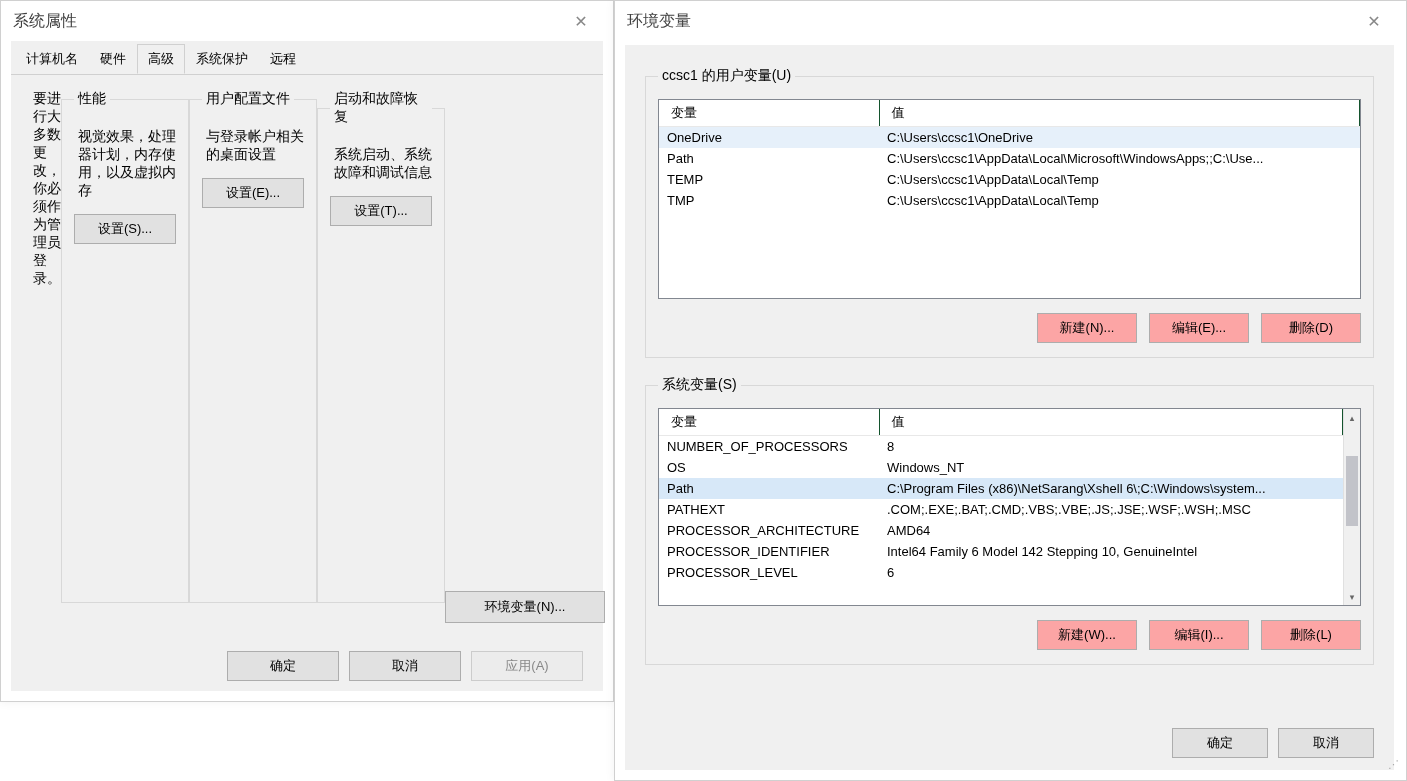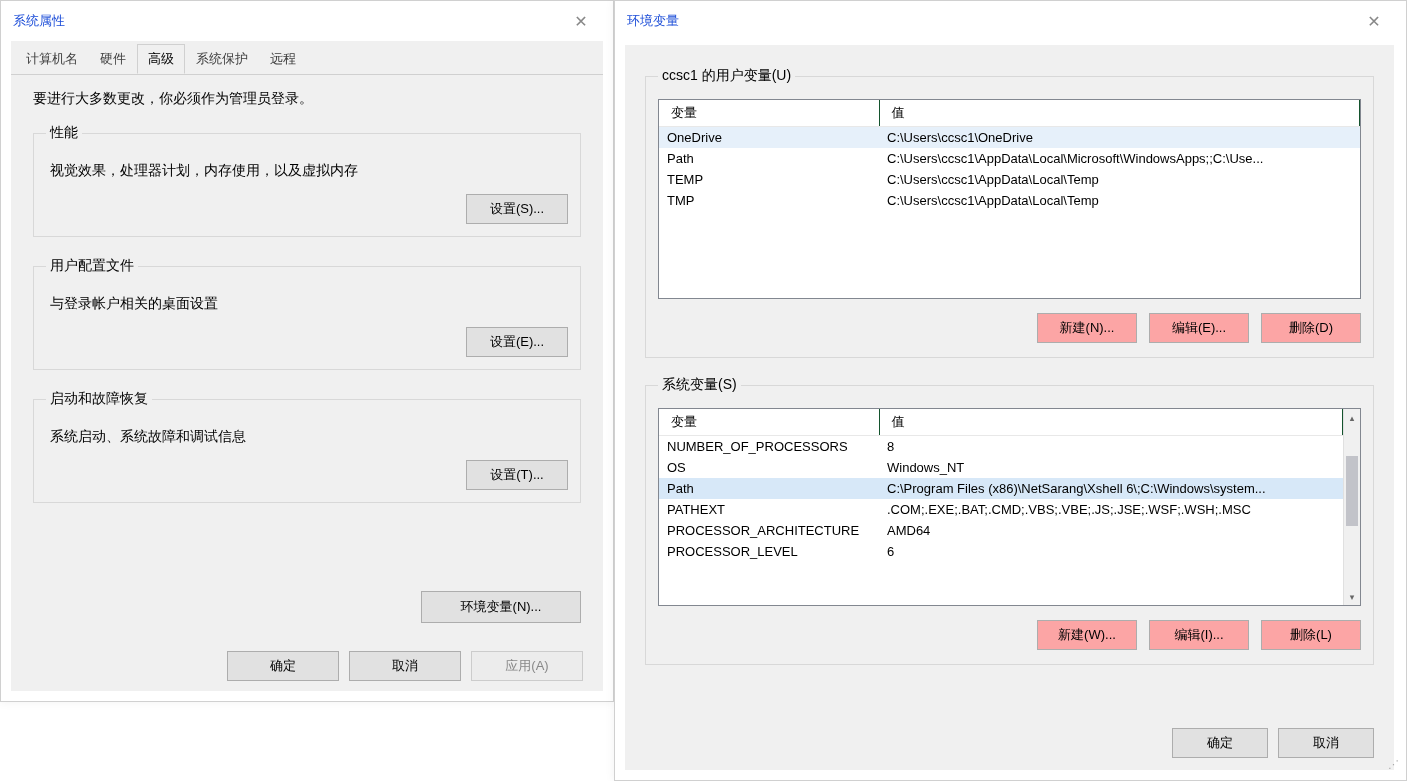--- a/index.html
+++ b/index.html
@@ -28,21 +28,21 @@
 
   .titlebar {
     height: 40px;
     display: flex;
     align-items: center;
     padding: 0 12px;
     color: #888;
     border-bottom: 0px;
     position: relative;
   }
-  .titlebar .title { flex: 1; font-size: 13px; color: #1d4ed8; }
+  .titlebar .title { flex: 1; font-size: 16px; color: #404040; }
   .close-btn {
     width: 40px; height: 40px;
     display: flex; align-items: center; justify-content: center;
     font-size: 16px; color: #888;
     cursor: pointer;
   }
 
   .sp-body {
     background: #f0f0f0;
     margin: 0 10px 10px 10px;
@@ -66,27 +66,26 @@
     font-size: 13px;
     cursor: pointer;
   }
   .tab.active {
     background: #f0f0f0;
     border-color: #d0d0d0;
     border-bottom: 1px solid #f0f0f0;
     position: relative;
     z-index: 2;
   }
-  .tab.inactive { color: #404040; }
+  .tab.inactive { color: #000000; }
 
   .tab-content {
     padding: 16px 22px 8px 22px;
     flex: 1;
     display: flex;
-    flex-direction: column;
   }
   .intro {
     margin-bottom: 16px;
     font-size: 14px;
   }
 
   fieldset.group {
     border: 1px solid #d8d8d8;
     margin: 0 0 20px 0;
     padding: 10px 12px 12px 12px;
@@ -390,20 +389,24 @@
                 </tr>
                 <tr>
                   <td>PATHEXT</td>
                   <td>.COM;.EXE;.BAT;.CMD;.VBS;.VBE;.JS;.JSE;.WSF;.WSH;.MSC</td>
                 </tr>
                 <tr>
                   <td>PROCESSOR_ARCHITECTURE</td>
                   <td>AMD64</td>
                 </tr>
                 <tr>
+                  <td>PROCESSOR_IDENTIFIER</td>
+                  <td>Intel64 Family 6 Model 142 Stepping 10, GenuineIntel</td>
+                </tr>
+                <tr>
                   <td>PROCESSOR_LEVEL</td>
                   <td>6</td>
                 </tr>
               </tbody>
           </table>
         </div>
         <div class="scrollbar">
           <div class="arrow">▴</div>
           <div class="track">
             <div class="thumb"></div>

